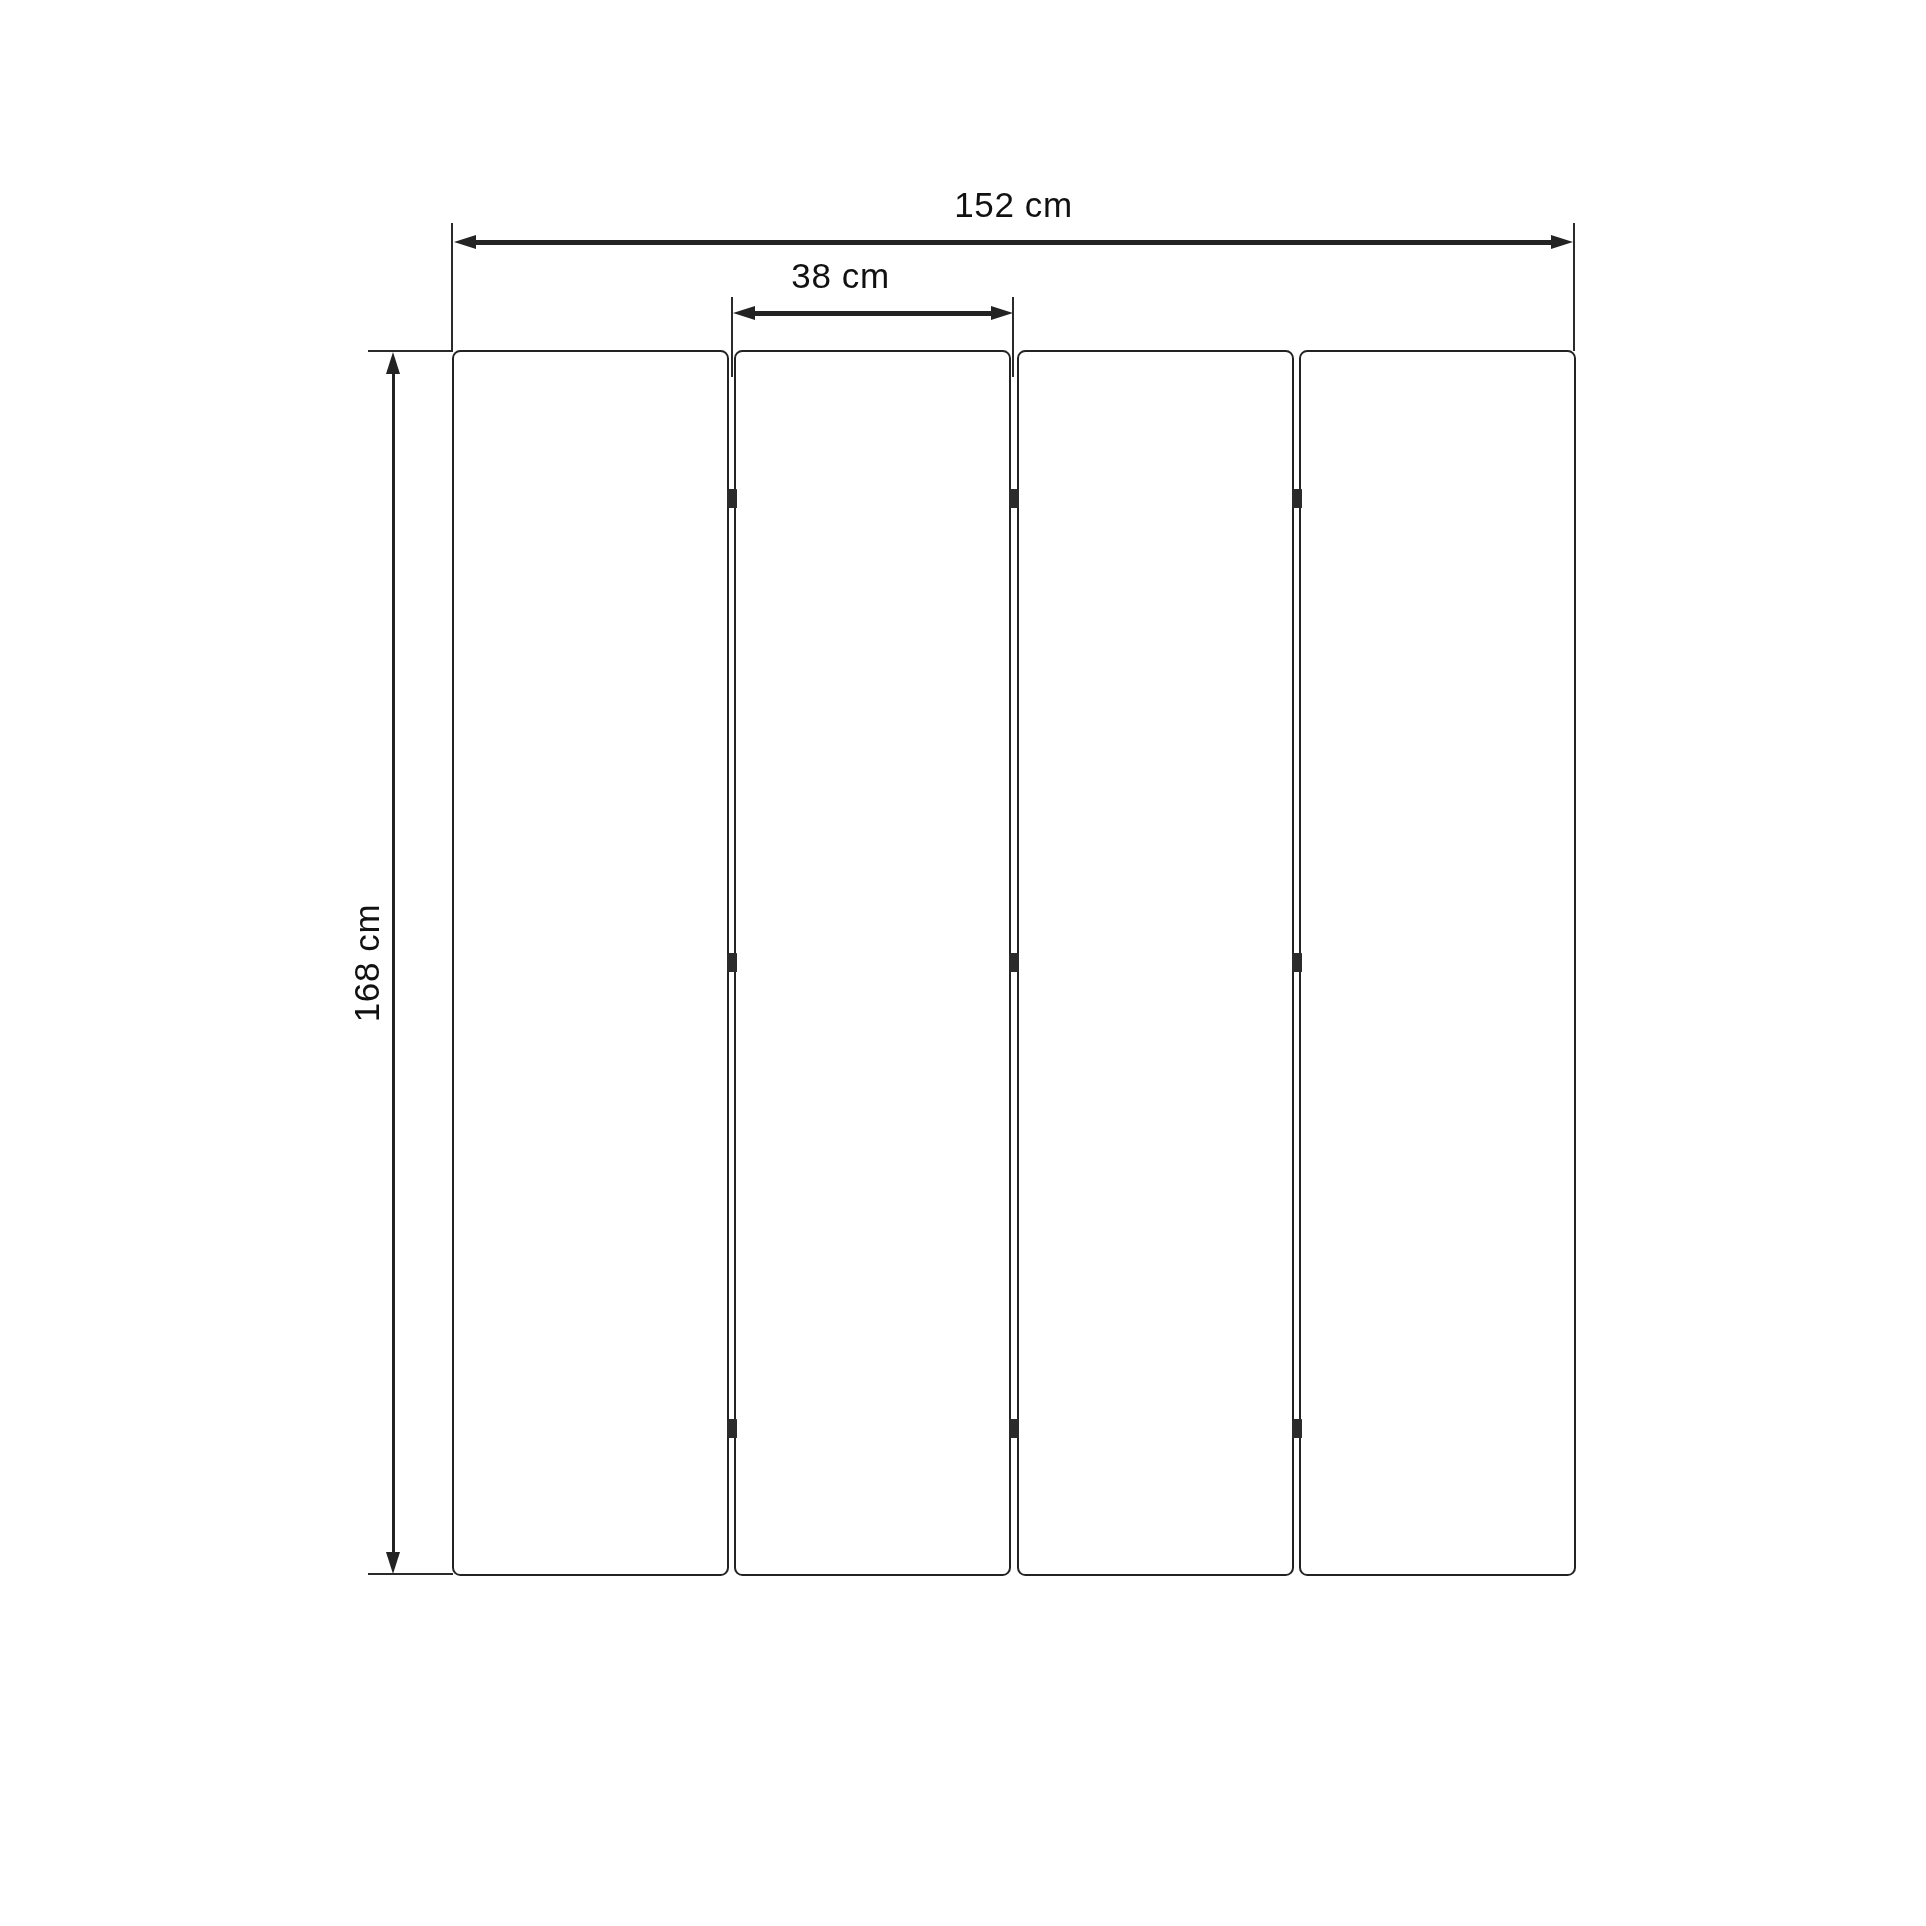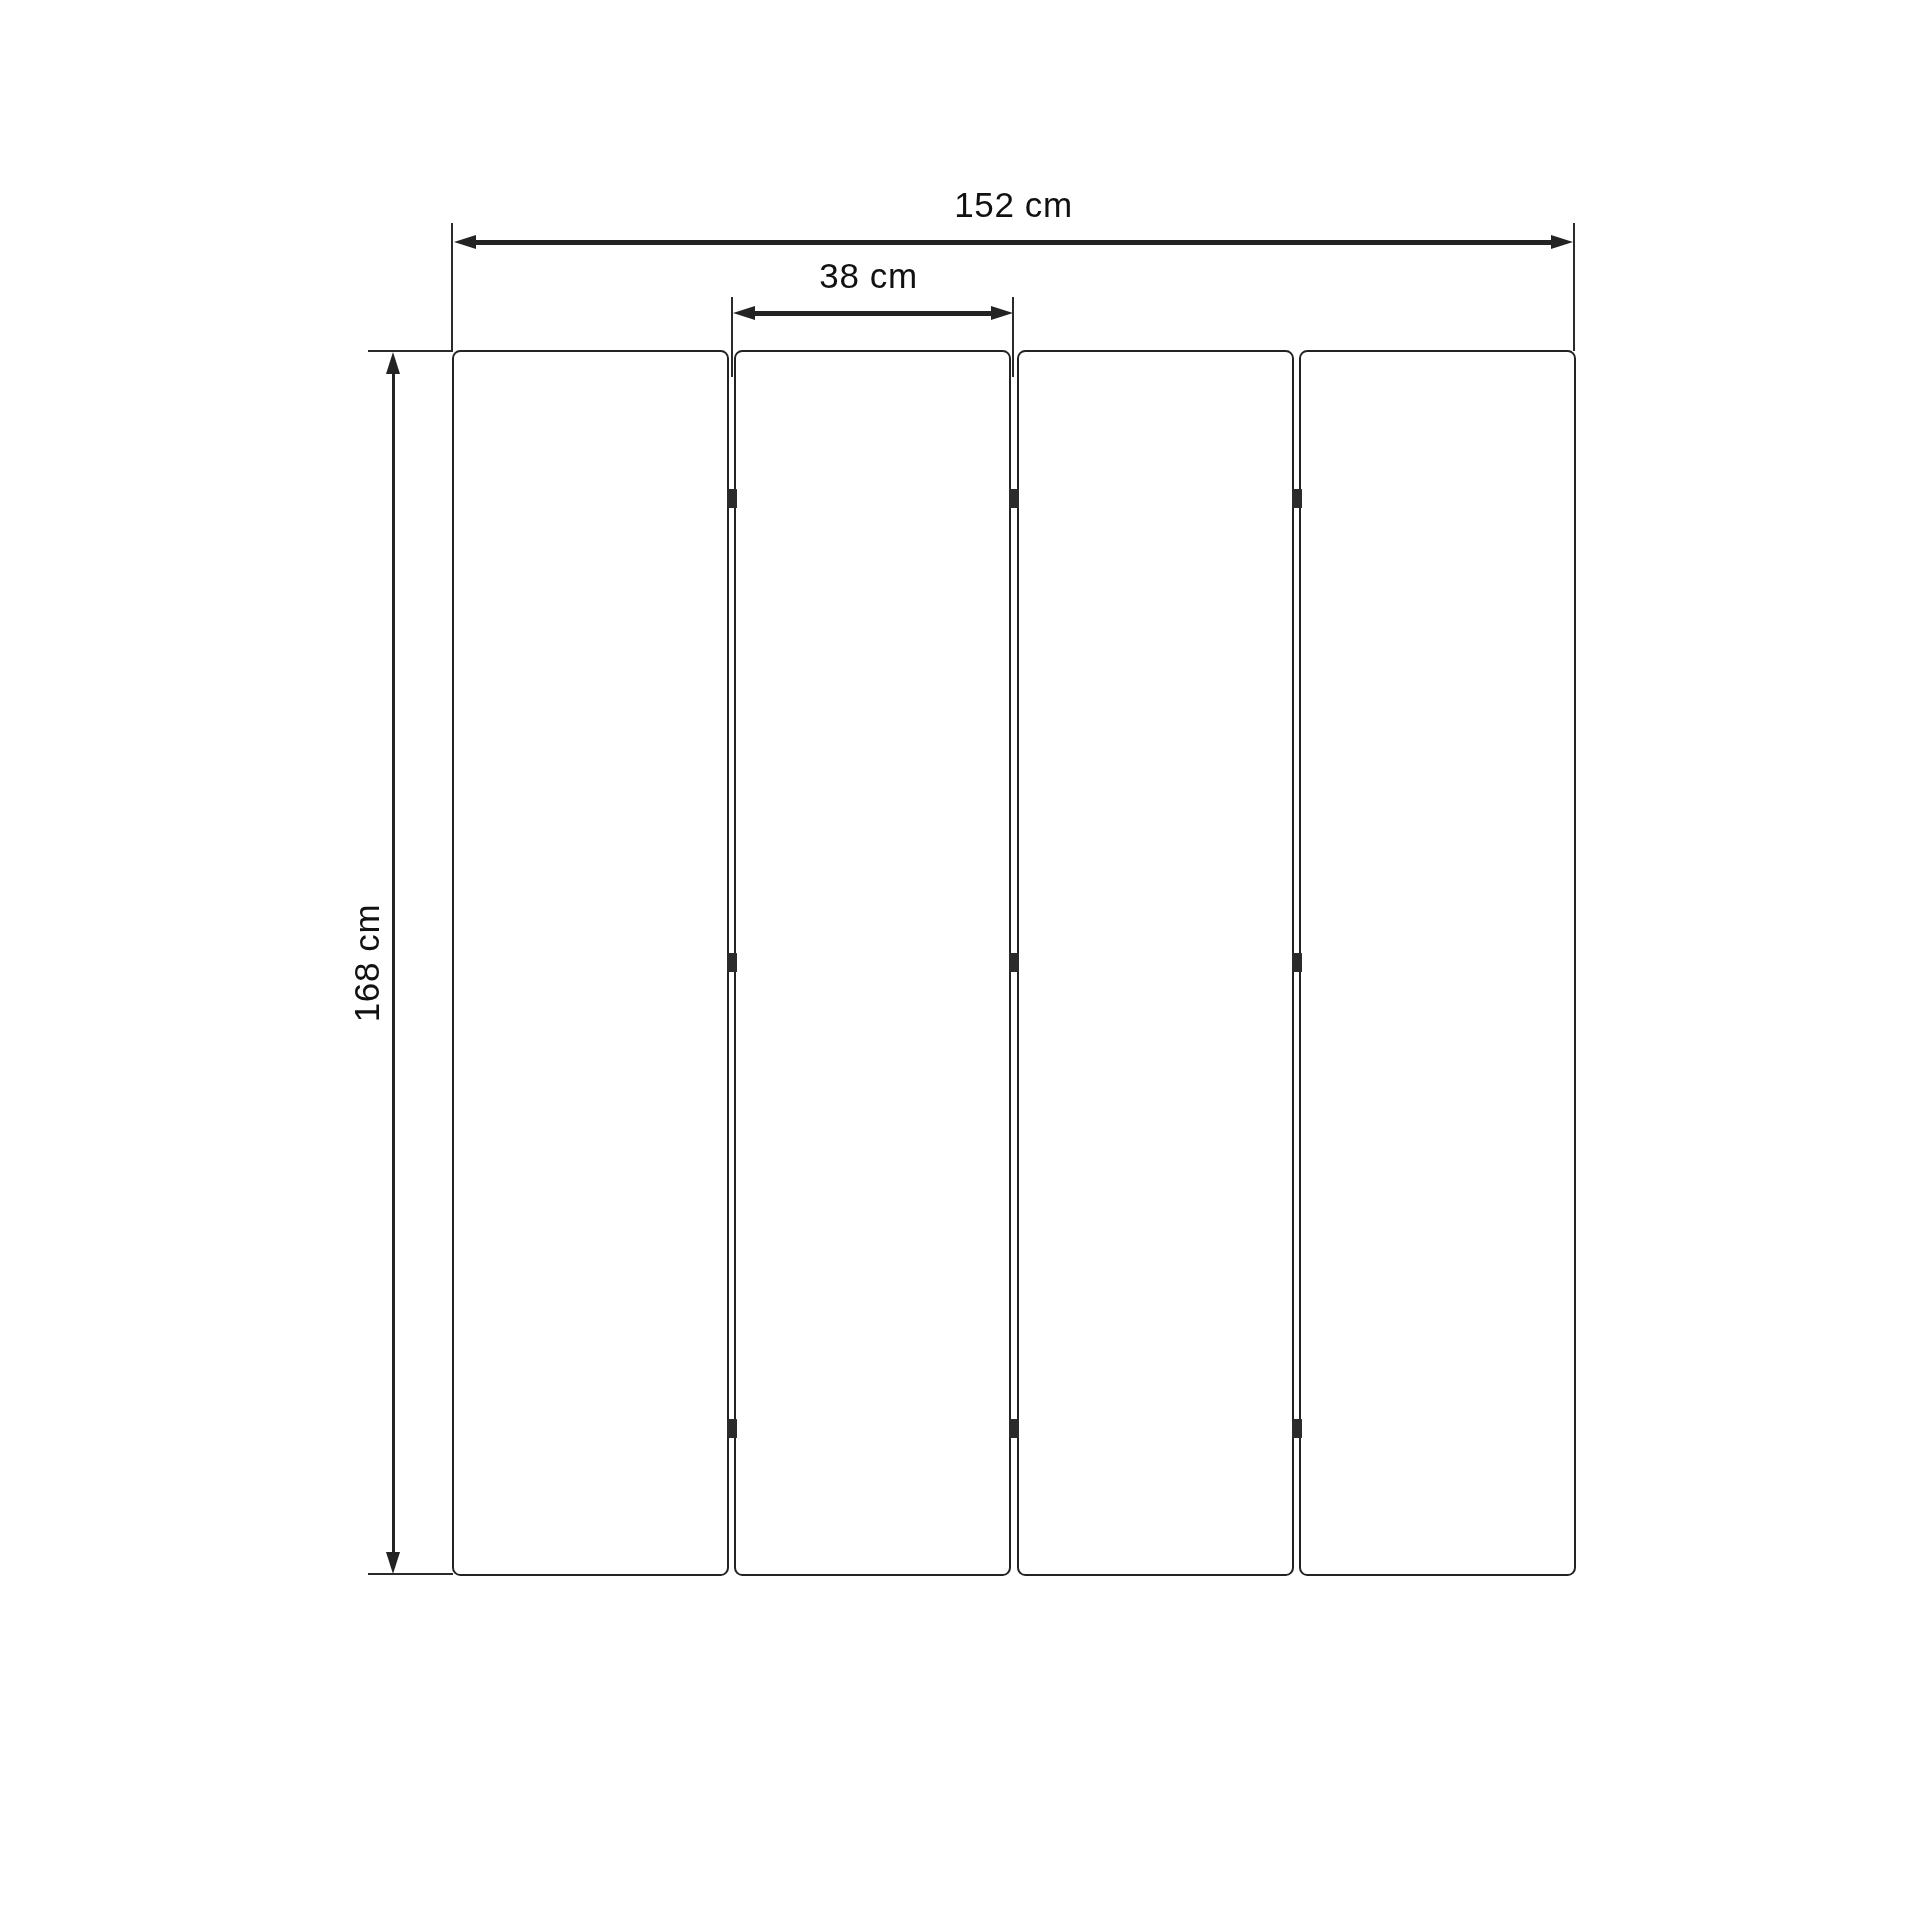--- a/index.html
+++ b/index.html
@@ -110,21 +110,21 @@
     height: 40px;
     line-height: 40px;
     text-align: center;
     font-size: 35px;
     font-weight: 500;
     letter-spacing: 0.6px;
     color: #111111;
     white-space: nowrap;
   }
   .label-152 { left: 885px; top: 185px; }
-  .label-38  { left: 740px; top: 256px; }
+  .label-38  { left: 712px; top: 256px; }
   .label-168 { left: 238px;  top: 943px; transform: rotate(-90deg); }
 </style>
 </head>
 <body>
 
 <div class="canvas">
 
   <div class="panel p1"></div>
   <div class="panel p2"></div>
   <div class="panel p3"></div>

